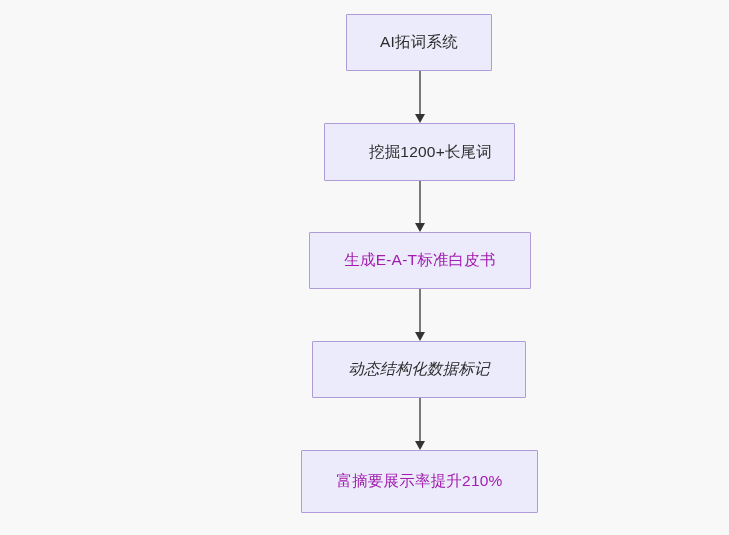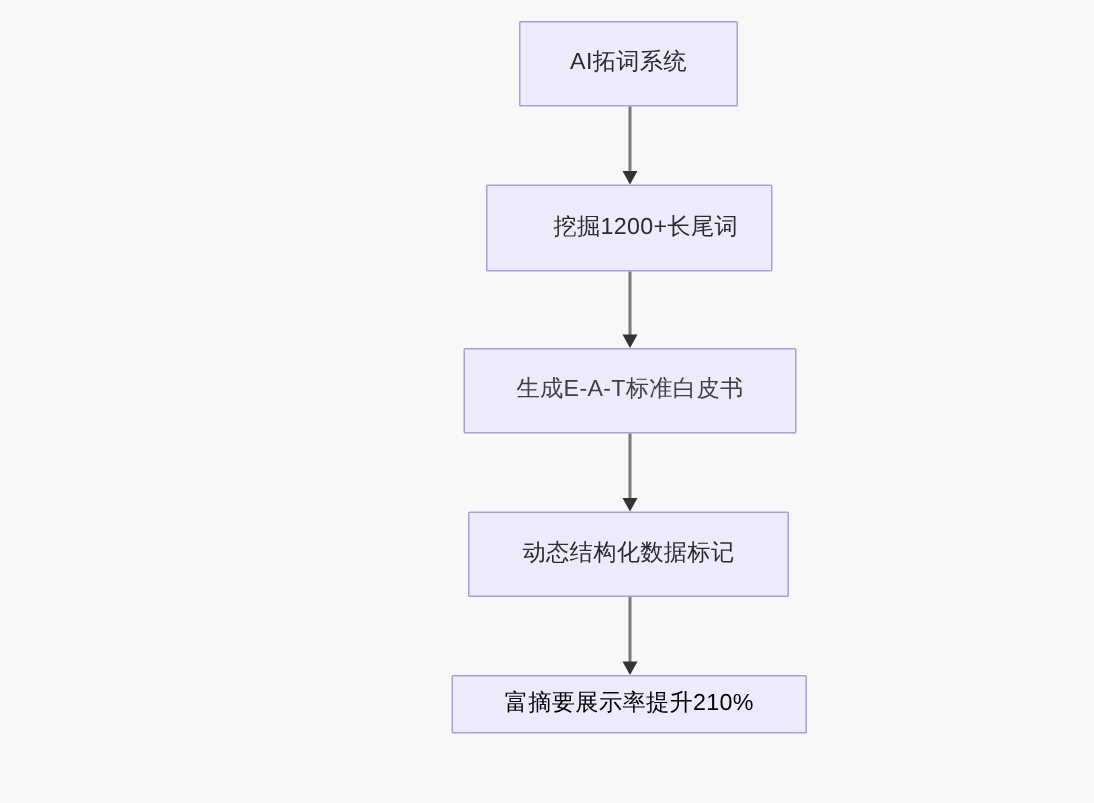--- a/index.html
+++ b/index.html
@@ -65,29 +65,29 @@
 <div id="flowchart-canvas" style="background: rgb(248, 248, 248); margin-left: 48px;">
 
   <div class="node" style="left: 298px; top: 14px; width: 146px; height: 57px; background: rgb(235, 235, 251); border-color: rgb(176, 155, 217); color: rgb(43, 43, 43);">
     <span class="node-label">AI拓词系统</span>
   </div>
 
   <div class="node" style="left: 276px; top: 123px; width: 191px; height: 58px; background: rgb(235, 235, 251); border-color: rgb(176, 155, 217); color: rgb(43, 43, 43); padding-left: 22px;">
     <span class="node-label">挖掘1200+长尾词</span>
   </div>
 
-  <div class="node" style="left: 261px; top: 232px; width: 222px; height: 57px; background: rgb(235, 235, 251); border-color: rgb(176, 155, 217); color: #404040;">
+  <div class="node" style="left: 261px; top: 232px; width: 222px; height: 57px; background: rgb(235, 235, 251); border-color: rgb(176, 155, 217); color: #a21caf;">
     <span class="node-label">生成E-A-T标准白皮书</span>
   </div>
 
-  <div class="node" style="left: 264px; top: 341px; width: 214px; height: 57px; background: rgb(235, 235, 251); border-color: rgb(176, 155, 217); color: rgb(43, 43, 43);">
+  <div class="node" style="left: 264px; top: 341px; width: 214px; height: 57px; background: rgb(235, 235, 251); border-color: rgb(176, 155, 217); color: rgb(43, 43, 43); font-style: italic;">
     <span class="node-label">动态结构化数据标记</span>
   </div>
 
-  <div class="node" style="left: 253px; top: 450px; width: 237px; height: 39px; background: rgb(235, 235, 251); border-color: rgb(176, 155, 217); color: #000000;">
+  <div class="node" style="left: 253px; top: 450px; width: 237px; height: 63px; background: rgb(235, 235, 251); border-color: rgb(176, 155, 217); color: #a21caf;">
     <span class="node-label">富摘要展示率提升210%</span>
   </div>
 
   <div class="edge" style="left: 371px; top: 71px; width: 2px; height: 52px;">
     <div class="edge-line" style="height: 44px; background: rgb(121, 121, 123);"></div>
     <div class="edge-arrow" style="top: 43px; border-top-color: rgb(51, 51, 51);"></div>
   </div>
 
   <div class="edge" style="left: 371px; top: 181px; width: 2px; height: 51px;">
     <div class="edge-line" style="height: 43px; background: rgb(121, 121, 123);"></div>

